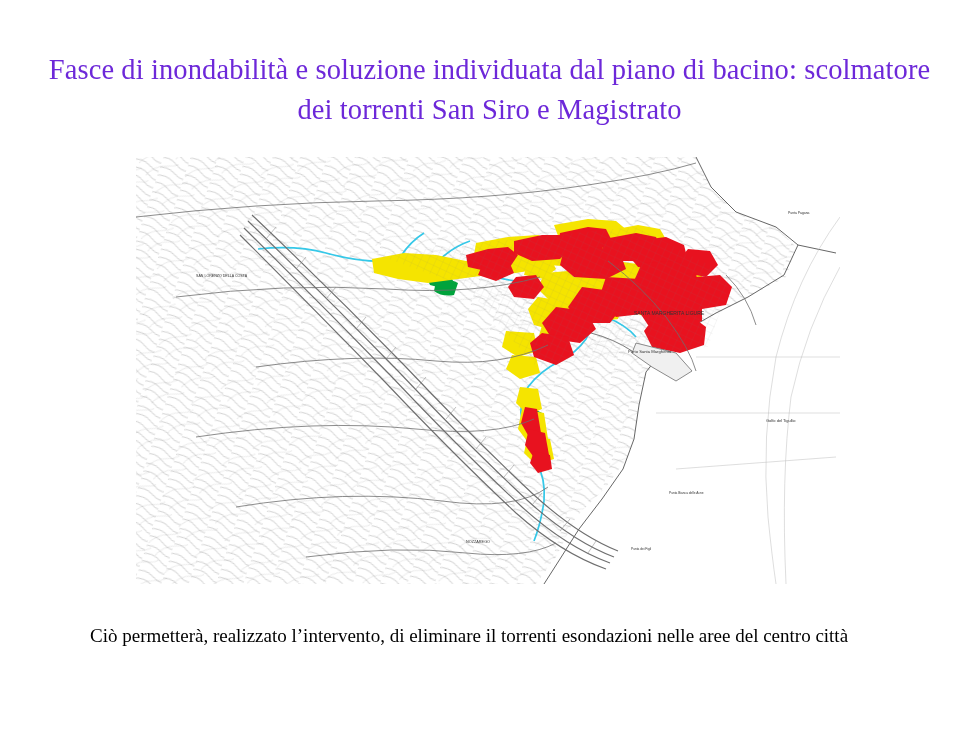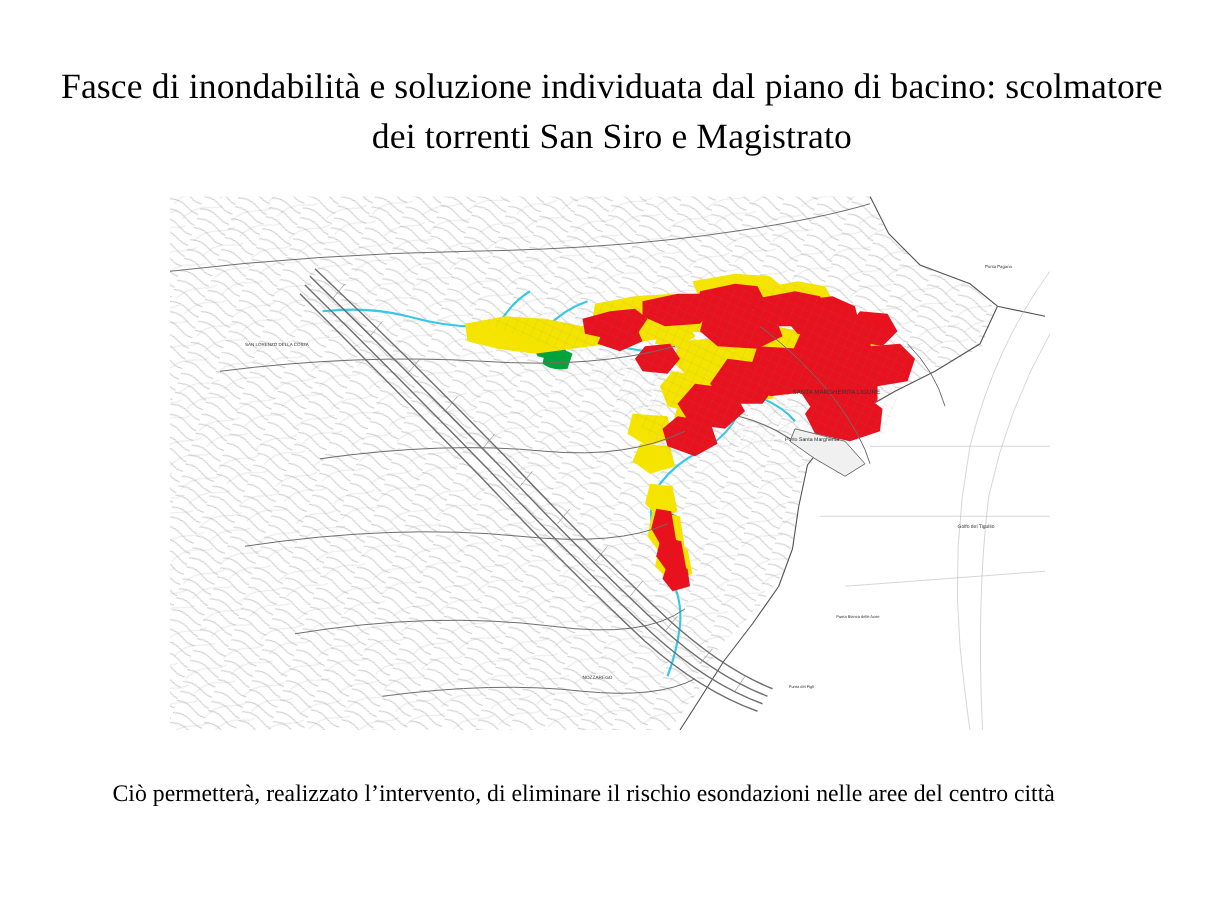--- a/index.html
+++ b/index.html
@@ -20,21 +20,21 @@
   #slide-title {
     position: absolute;
     left: 48px;
     top: 50px;
     width: 883px;
     text-align: center;
     font-family: "Liberation Serif", serif;
     font-size: 28.5px;
     line-height: 1.42;
     font-weight: normal;
-    color: #000000;
+    color: #6d28d9;
     letter-spacing: 0.1px;
   }
 
   
   #map-figure {
     position: absolute;
     left: 136px;
     top: 157px;
     width: 704px;
     height: 427px;
@@ -216,13 +216,13 @@
         <text x="533" y="337" font-size="3.2">Punta Bianca delle Acne</text>
         <text x="330" y="386" font-size="3.8">NOZZAREGO</text>
         <text x="495" y="393" font-size="3.2">Punta dei Figli</text>
         <text x="60" y="120" font-size="3.6">SAN LORENZO DELLA COSTA</text>
         <text x="630" y="265" font-size="4">Golfo del Tigullio</text>
       </g>
     </g>
   </svg>
 </div>
 
-<div id="slide-caption">Ciò permetterà, realizzato l’intervento, di eliminare il rischio esondazioni nelle aree del centro città</div>
+<div id="slide-caption">Ciò permetterà, realizzato l’intervento, di eliminare il torrenti esondazioni nelle aree del centro città</div>
 
 </body></html>

